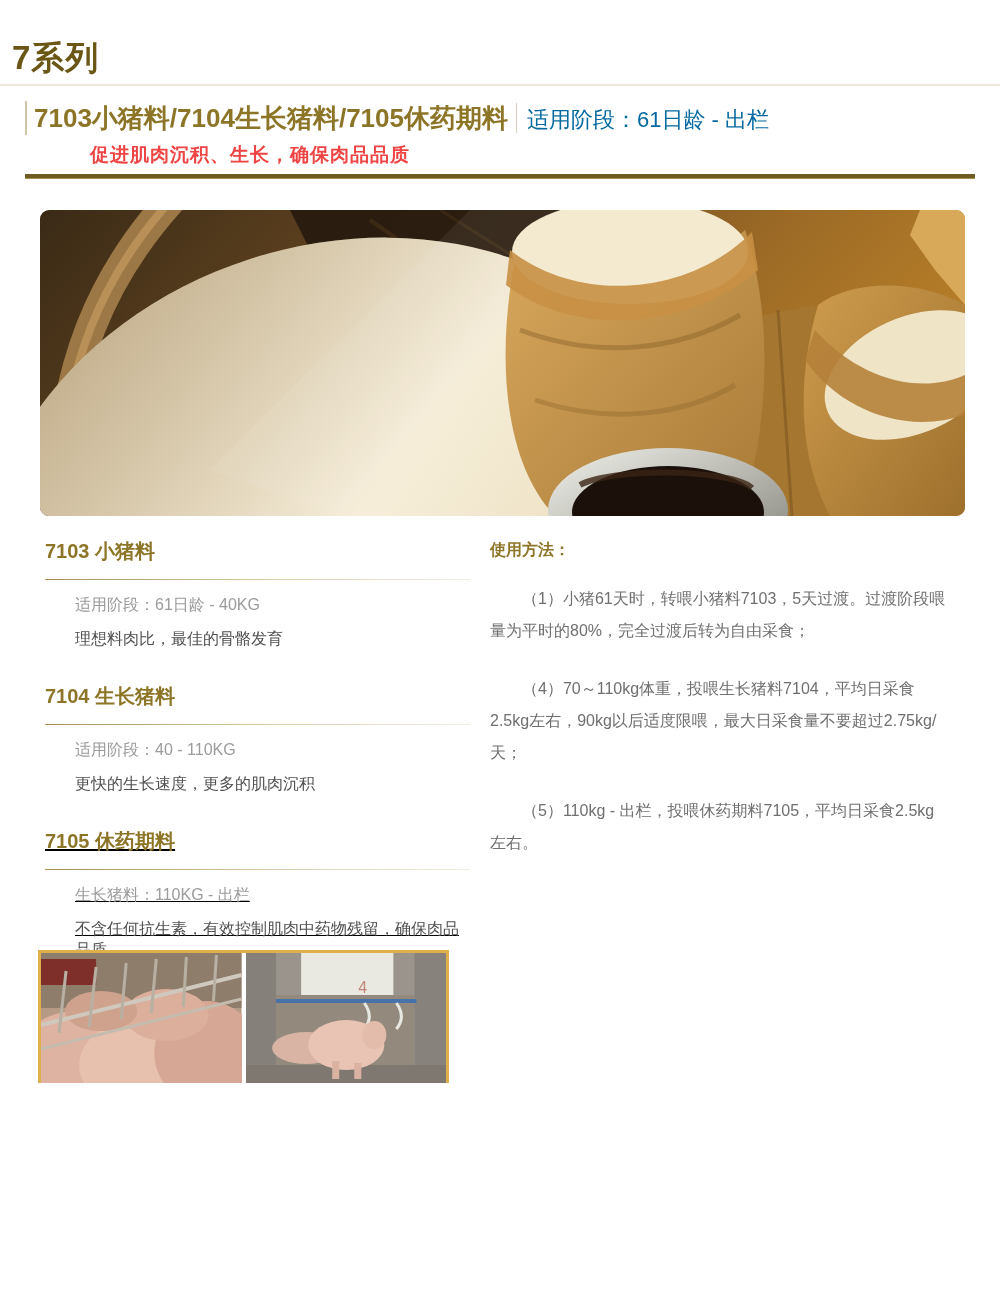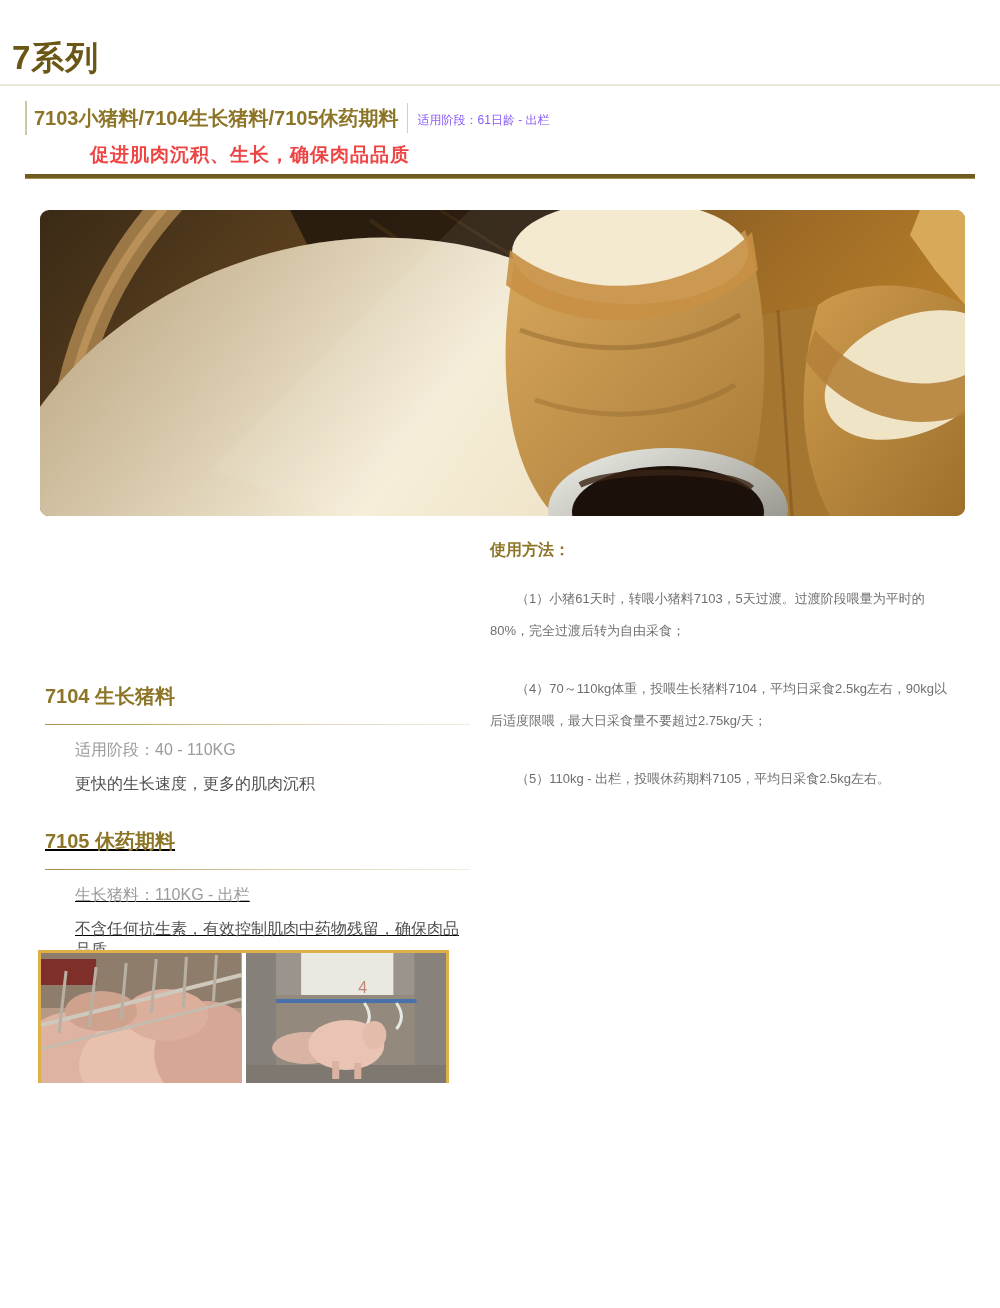--- a/index.html
+++ b/index.html
@@ -7,42 +7,42 @@
   body { font-family:"Liberation Sans","DejaVu Sans",sans-serif; }
   .page { position:relative; width:1000px; height:1083px; background:#fff; overflow:hidden; }
 
   
   .series-title { position:absolute; left:12px; top:36px; font-size:33px; font-weight:bold; color:#6a5716; letter-spacing:1px; }
   .series-rule { position:absolute; left:0; top:84px; width:1000px; height:2px; background:#ece6da; }
 
   
   .hdr { position:absolute; left:25px; top:98px; width:950px; height:40px; display:flex; align-items:center; }
   .hdr-leftbar { width:2px; height:34px; background:#cfc6a6; margin-right:7px; }
-  .hdr-title { font-size:20px; font-weight:bold; color:#8d7527; line-height:36px; white-space:nowrap; }
+  .hdr-title { font-size:26px; font-weight:bold; color:#8d7527; line-height:36px; white-space:nowrap; }
   .hdr-sep { width:1px; height:30px; background:#d6cfbc; margin:0 10px 0 8px; }
-  .hdr-stage { font-size:12px; color:#8b5cf6; white-space:nowrap; padding-top:4px; }
+  .hdr-stage { font-size:22px; color:#0369a1; white-space:nowrap; padding-top:4px; }
   .tagline { position:absolute; left:90px; top:142px; font-size:19px; font-weight:bold; color:#ef4444; letter-spacing:1px; }
   .olive-bar { position:absolute; left:25px; top:174px; width:950px; height:5px; background:#6f5c20; border-bottom:1px solid #a89150; }
 
   
   .hero { position:absolute; left:40px; top:210px; width:925px; height:306px; border-radius:9px; overflow:hidden; }
   .hero svg { display:block; }
 
   
   .prod { position:absolute; left:45px; width:425px; }
   .prod-name { font-size:20px; font-weight:bold; color:#8d7527; margin-bottom:14px; }
   .prod-rule { width:425px; height:1px; background:linear-gradient(to right,#a98f4c,#d9cfae 55%,#f2eee2 100%); margin-bottom:15px; }
   .prod-stage { font-size:16px; color:#9b9b9b; margin-left:30px; margin-bottom:13px; }
   .prod-desc { font-size:16px; color:#4f4f4f; margin-left:30px; }
   #prod-0 { top:538px; } #prod-1 { top:683px; } #prod-2 { top:828px;text-decoration:underline; }
 
   
   .usage { position:absolute; left:490px; top:540px; width:460px; }
   .usage-heading { font-size:16px; font-weight:bold; color:#8d7527; margin-bottom:22px; }
-  .usage p { font-size:13px; color:#6f6f6f; line-height:32px; text-indent:2em; margin-bottom:26px; }
+  .usage p { font-size:16px; color:#6f6f6f; line-height:32px; text-indent:2em; margin-bottom:26px; }
 
   
   .pig-grid { position:absolute; left:38px; top:950px; width:411px; height:318px; border:3px solid #ddb04a; background:#fff; display:grid; grid-template-columns:1fr 1fr; grid-template-rows:1fr 1fr; gap:4px; }
   .pig-cell { overflow:hidden; }
   .pig-cell svg { display:block; width:100%; height:100%; }
 </style>
 </head>
 <body>
 
 <div class="page">
@@ -119,20 +119,26 @@
       <path d="M775,120 C820,170 880,185 925,165 L925,205 C865,225 800,200 765,150 Z" fill="#b5813a" opacity="0.9"></path>
 
       <polygon points="880,0 925,0 925,95 895,60 870,25" fill="#d8a958"></polygon>
 
       <ellipse cx="628" cy="300" rx="120" ry="62" fill="url(#metal)"></ellipse>
       <ellipse cx="628" cy="302" rx="96" ry="46" fill="#1c110a"></ellipse>
       <path d="M540,275 C570,258 690,258 712,278" stroke="#3a2414" stroke-width="6" fill="none" opacity="0.8"></path>
     </svg>
   </div>
 
+  <div class="prod" id="prod-0">
+    <div class="prod-name">7103 小猪料</div>
+    <div class="prod-rule"></div>
+    <div class="prod-stage">适用阶段：61日龄 - 40KG</div>
+    <div class="prod-desc">理想料肉比，最佳的骨骼发育</div>
+  </div>
   <div class="prod" id="prod-1">
     <div class="prod-name">7104 生长猪料</div>
     <div class="prod-rule"></div>
     <div class="prod-stage">适用阶段：40 - 110KG</div>
     <div class="prod-desc">更快的生长速度，更多的肌肉沉积</div>
   </div>
   <div class="prod" id="prod-2">
     <div class="prod-name">7105 休药期料</div>
     <div class="prod-rule"></div>
     <div class="prod-stage">生长猪料：110KG - 出栏</div>

